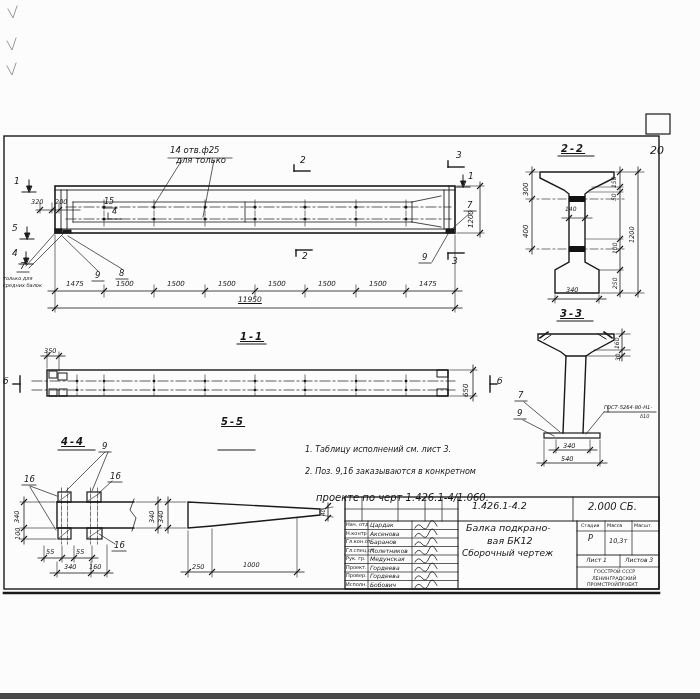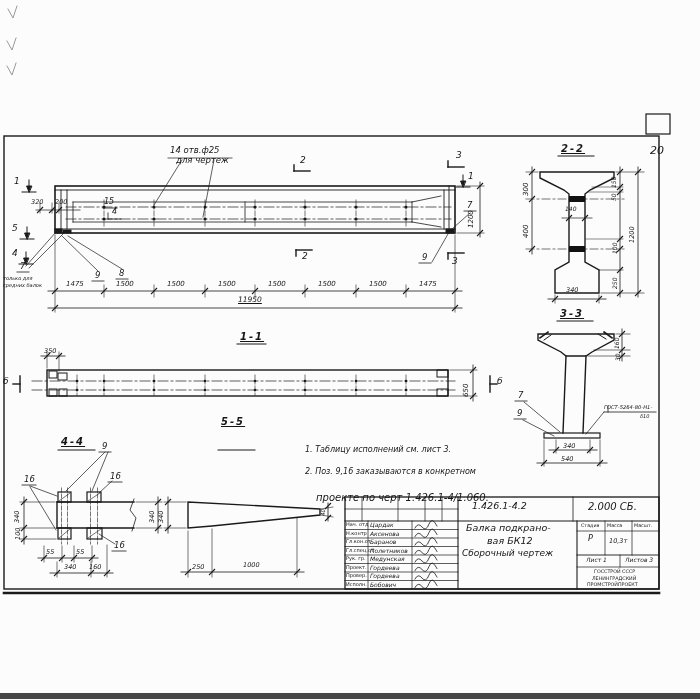--- a/index.html
+++ b/index.html
@@ -391,21 +391,21 @@
         <path d="M415,562 q3,-6 7,-1 t7,-3 t8,2" stroke-width="0.8"></path>
         <path d="M415,570.5 q3,-6 7,-1 t7,-3 t8,2" stroke-width="0.8"></path>
         <path d="M415,579 q3,-6 7,-1 t7,-3 t8,2" stroke-width="0.8"></path>
         <path d="M415,587.5 q3,-6 7,-1 t7,-3 t8,2" stroke-width="0.8"></path>
       </g>
 </svg>
 
 <span class="t" style="left:650px;top:117px;font-size:11px;margin-top:28px;">20</span>
 
 <span class="t" style="left:170px;top:146px;font-size:8.5px;">14 отв.ф25</span>
-<span class="t" style="left:176px;top:156px;font-size:8.5px;">для чертеж</span>
+<span class="t" style="left:176px;top:156px;font-size:8.5px;">для только</span>
 <span class="t" style="left:14px;top:177px;font-size:9px;">1</span>
 <span class="t" style="left:12px;top:224px;font-size:9px;">5</span>
 <span class="t" style="left:12px;top:249px;font-size:9px;">4</span>
 <span class="t" style="left:468px;top:172px;font-size:9px;">1</span>
 <span class="t" style="left:300px;top:156px;font-size:9px;">2</span>
 <span class="t" style="left:302px;top:252px;font-size:9px;">2</span>
 <span class="t" style="left:456px;top:151px;font-size:9px;">3</span>
 <span class="t" style="left:452px;top:257px;font-size:9px;">3</span>
 <span class="t" style="left:31px;top:199px;font-size:6.5px;">320</span>
 <span class="t" style="left:55px;top:199px;font-size:6.5px;">200</span>

